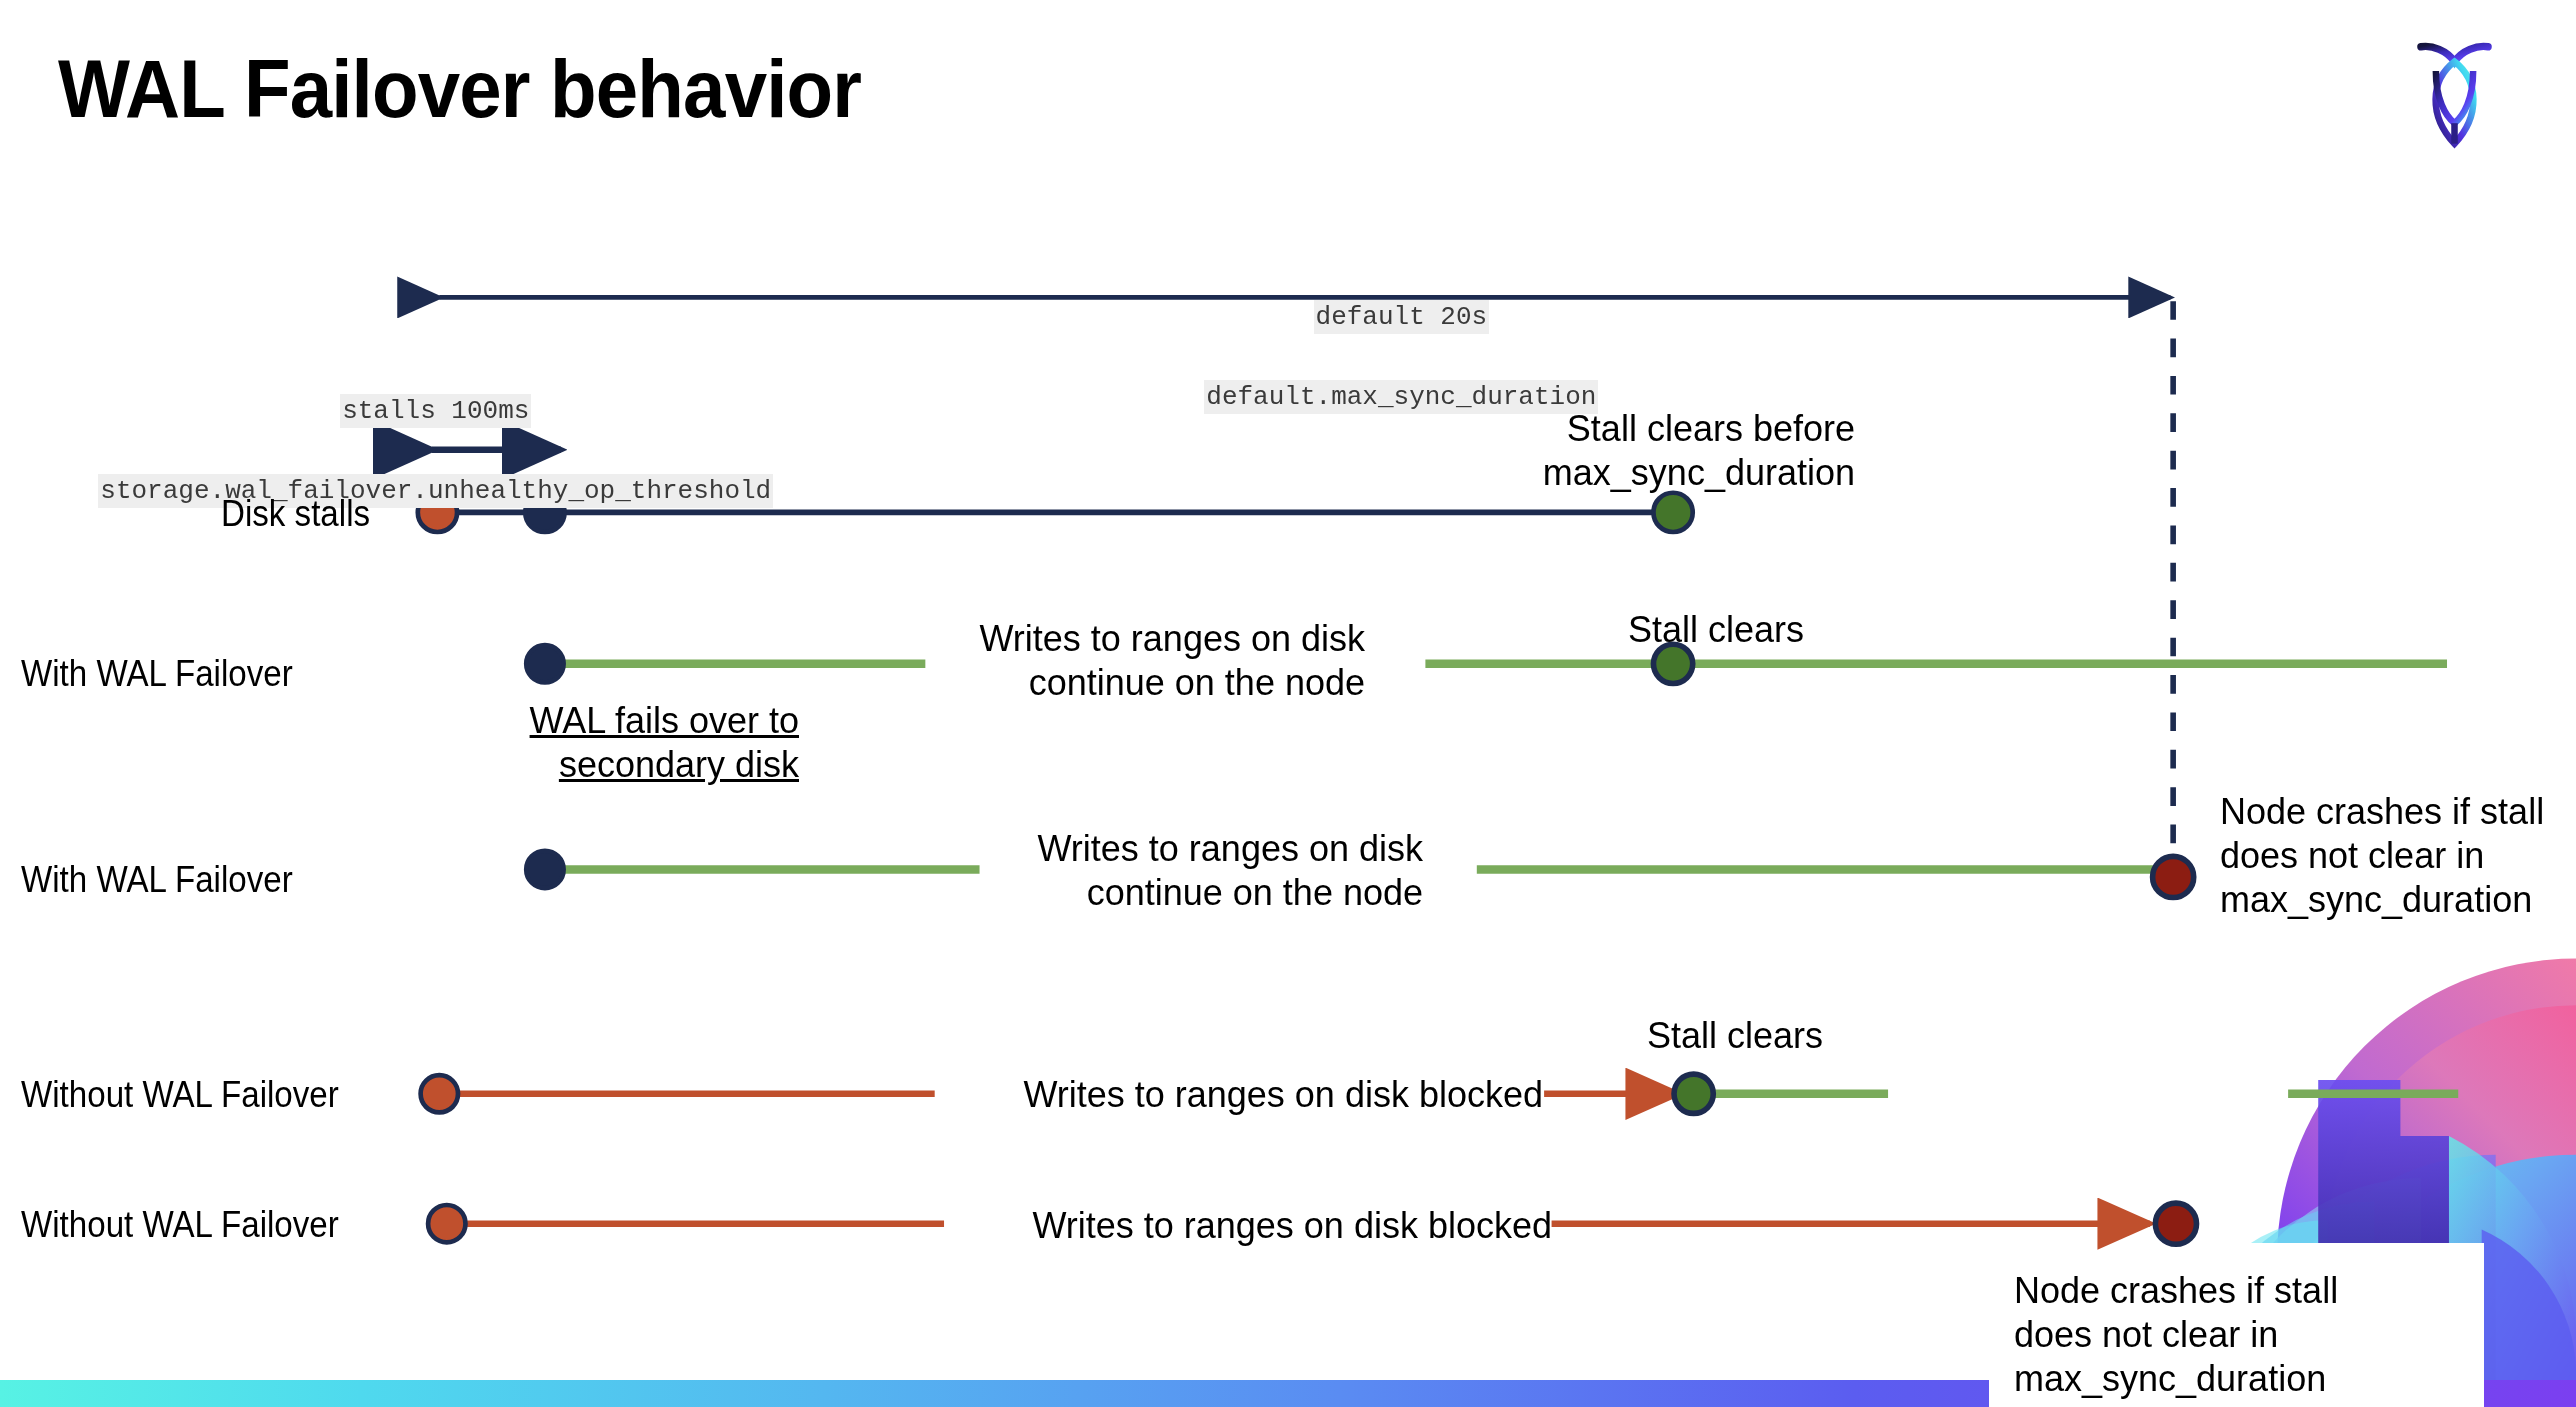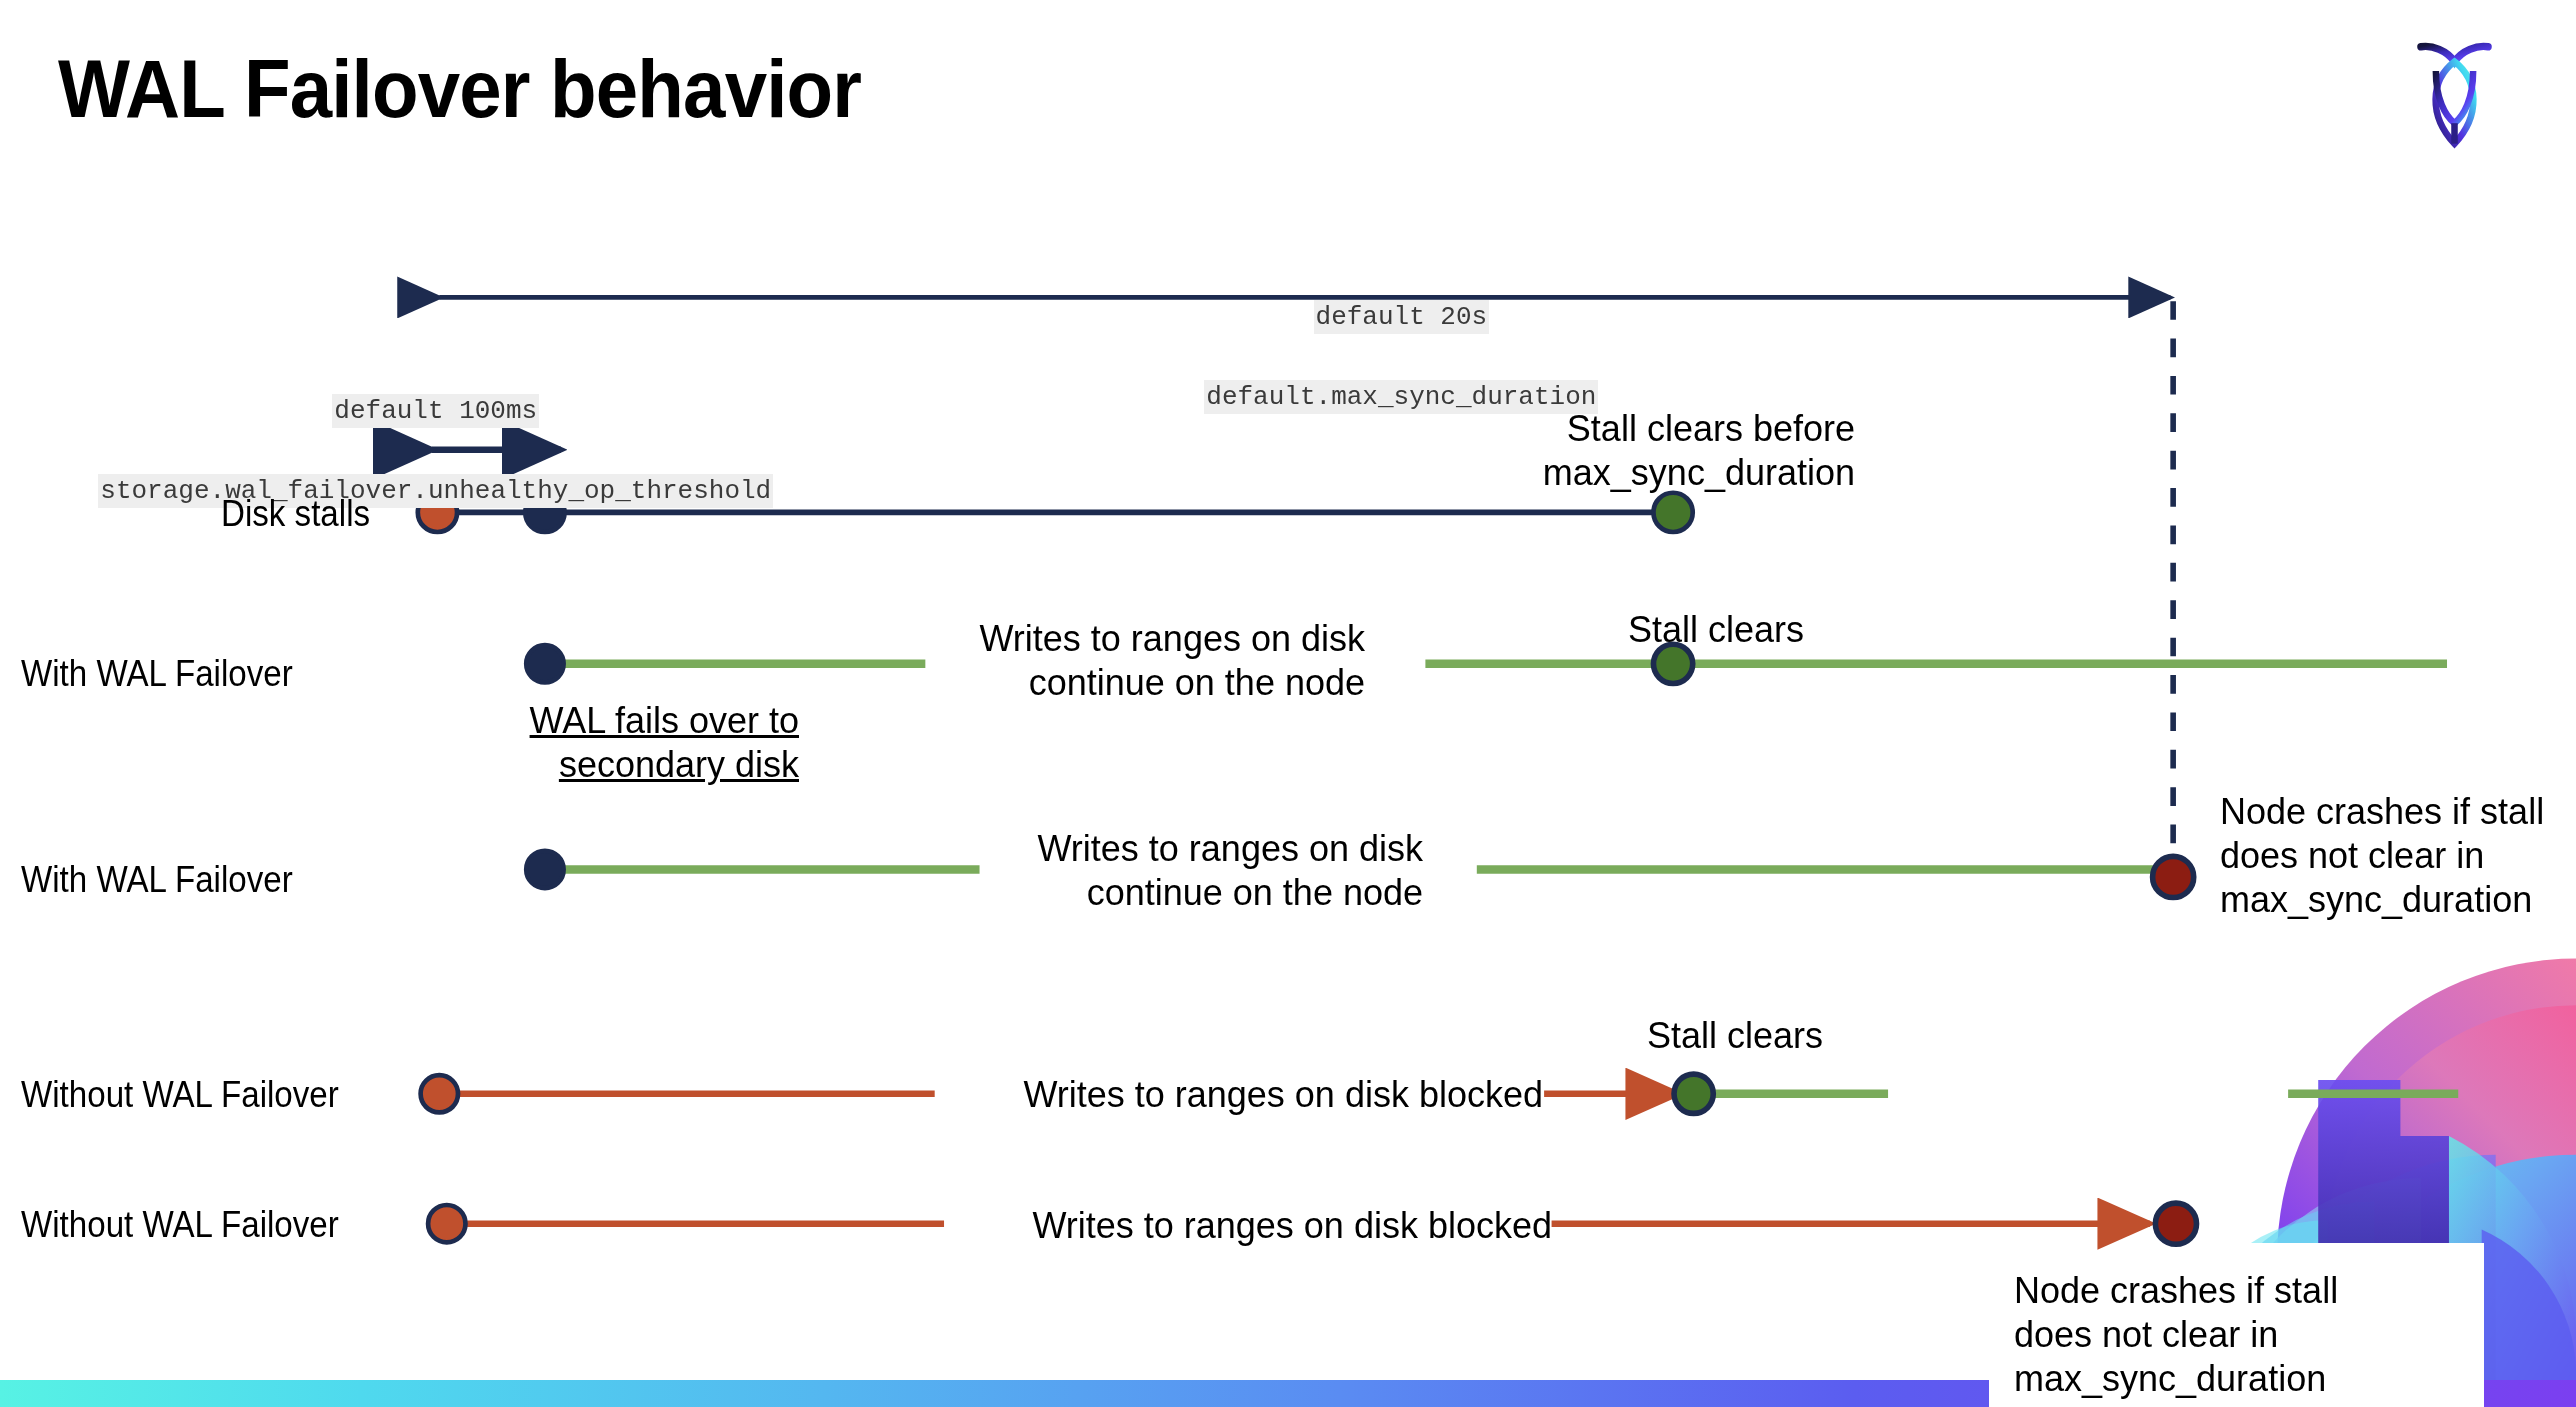--- a/index.html
+++ b/index.html
@@ -203,21 +203,21 @@
       <circle cx="2328" cy="1309" r="22" fill="#8c1d12" stroke="#1d2b4f" stroke-width="6"></circle>
     </g>
   </svg>
 
   <div class="code" style="left:1142px;top:257px;">
     <span>default 20s</span><br>
     <span>default.max_sync_duration</span>
   </div>
 
   <div class="code" style="left:36px;top:351px;">
-    <span>default 100ms</span><br>
+    <span>stalls 100ms</span><br>
     <span>storage.wal_failover.unhealthy_op_threshold</span>
   </div>
 
   <div class="lbl row-title" style="left: 221px; top: 492px; white-space: pre-line;">Disk stalls</div>
   <div class="lbl row-title" style="left: 20.6px; top: 652px; white-space: pre-line;">With WAL Failover</div>
   <div class="lbl row-title" style="left: 20.6px; top: 858px; white-space: pre-line;">With WAL Failover</div>
   <div class="lbl row-title" style="left: 20.6px; top: 1073px; white-space: pre-line;">Without WAL Failover</div>
   <div class="lbl row-title" style="left: 20.6px; top: 1203px; white-space: pre-line;">Without WAL Failover</div>
 
   <div class="lbl center" style="left: 1500px; top: 407px; width: 355px; white-space: pre-line;">Stall clears before

